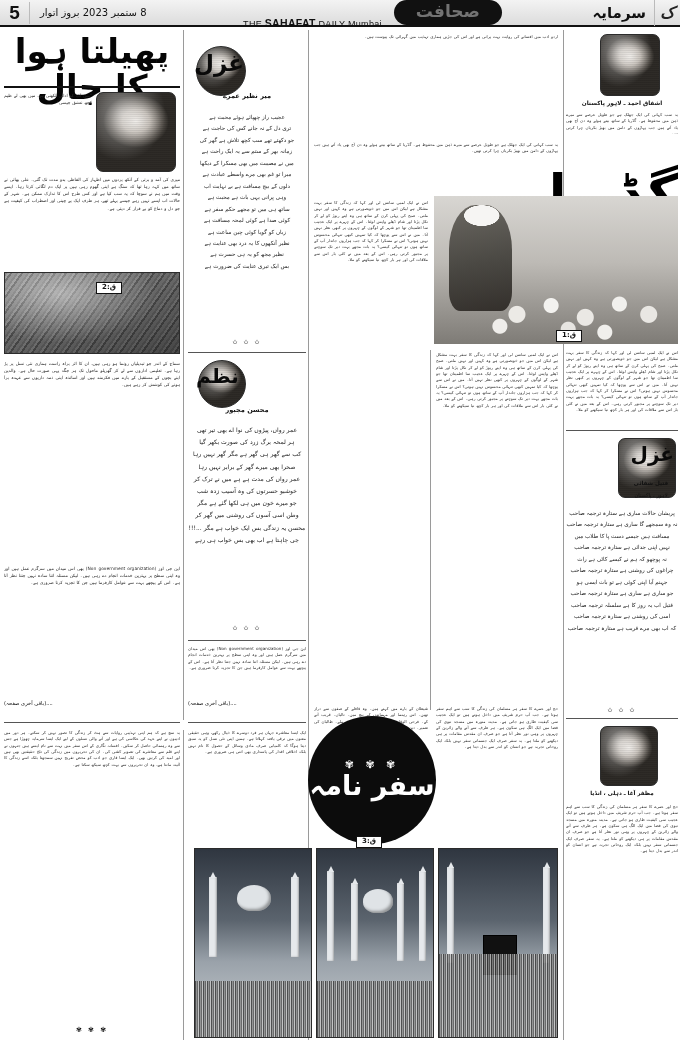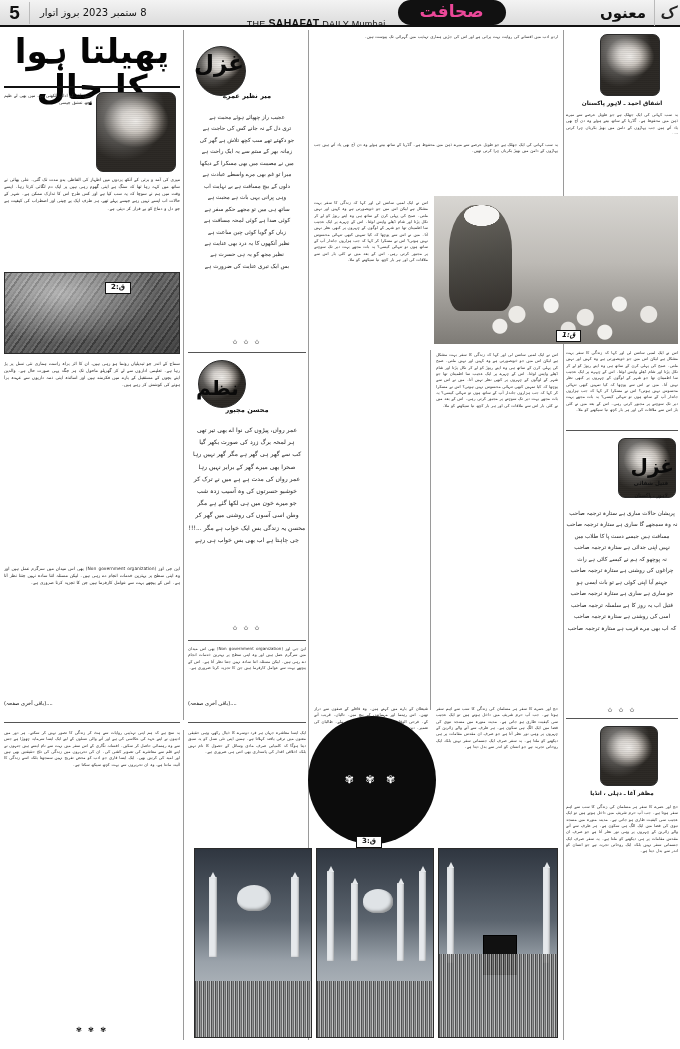--- a/index.html
+++ b/index.html
@@ -23,21 +23,21 @@
     width:26px; height:26px; display:flex; align-items:center; justify-content:center;
     font-size:16px; font-weight:bold; font-style:italic; color:#222;
     border-left:1px solid #bbb;
   }
   .mh-section {
     font-size:15px; font-weight:bold; padding:0 8px; color:#111;
     letter-spacing:.5px;
   }
   .mh-spacer { flex:1 1 auto; }
   .mh-brand-pill {
-    background:#111; color:#ec4899; border-radius:50%/50%;
+    background:#111; color:#737373; border-radius:50%/50%;
     border-radius:40px; padding:1px 22px 3px;
     font-size:17px; font-weight:bold; line-height:1.25;
     margin:0 4px;
   }
   .mh-english {
     font-family:Liberation Sans, sans-serif; direction:ltr;
     font-size:9px; letter-spacing:.3px; color:#111; padding:0 8px; white-space:nowrap;margin-top:20px;
   }
   .mh-english b { font-size:10.5px; }
   .mh-date {
@@ -90,21 +90,21 @@
   }
 
   
   .headline-main {
     font-size:34px; font-weight:bold; line-height:1.05; color:#050505;
     text-align:center; letter-spacing:-1px;
   }
   .sec-title {
     font-size:23px; font-weight:bold; color:#0a0a0a; line-height:1;
   }
-  .sec-title-sm { font-size:20px;margin-top:12px; }
+  .sec-title-sm { font-size:20px; }
 
   .verse {
     font-size:5.6px; line-height:2.05; text-align:center; color:#1d1d1d;
   }
   .verse-lg { font-size:6.1px; line-height:2.0; }
 
   
   .feature-title {
     font-size:52px; font-weight:bold; color:#000; line-height:.96; letter-spacing:-2px;
   }
@@ -175,21 +175,21 @@
 </style>
 </head>
 <body>
 
 <div class="page">
 
   <div class="masthead">
     <div class="mh-logo-box">
       <span>ک</span>
     </div>
-    <div class="mh-section">معنوں</div>
+    <div class="mh-section">سرمایہ</div>
     <div class="mh-spacer"></div>
     <div class="mh-brand-pill">صحافت</div>
     <div class="mh-english">
       <span>THE</span>
       <b>SAHAFAT</b>
       <span>DAILY Mumbai</span>
     </div>
     <div class="mh-spacer"></div>
     <div class="mh-date">8 ستمبر 2023 بروز اتوار</div>
     <div class="mh-pageno">5</div>
@@ -210,21 +210,21 @@
       <span class="glare"></span>
     </div>
 
   <div class="col txt" style="left:4px; top:92px; width:88px; height:80px;">"بس آپ کو ادائی لکھنی ہے، میں بھی لے ظیم کچھ عشق جیسی"</div>
 
   <div class="col txt" style="left:4px; top:176px; width:176px; height:92px;">میری کی آمد و برتی کے آنکھ پردوں میں اظہار کی الفاظی بدو مدت تک گئی۔ علی بھائی نے ساتھ میں کہہ رہا تھا کہ سنگ ہے اپنی گھوم رہی ہیں پر ایک دم لگائی کرتا رہا۔ ایسے وقت میں ہم نے سوچا کہ یہ سب کیا ہے اور کس طرح اس کا تدارک ممکن ہے۔ شہر کے حالات اب ایسے نہیں رہے جیسے پہلے تھے، ہر طرف ایک بے چینی اور اضطراب کی کیفیت ہے جو دل و دماغ کو بے قرار کر دیتی ہے۔</div>
 
   <div class="photo" style="position:absolute; left:4px; top:272px; width:176px; height:82px;">
     <span class="glare"></span>
   </div>
-  <div class="cap-tag" style="left:105px; top:282px;">ق:2</div>
+  <div class="cap-tag" style="left:96px; top:282px;">ق:2</div>
 
   <div class="col txt" style="left:4px; top:360px; width:176px; height:200px;">سماج کے اندر جو تبدیلیاں رونما ہو رہی ہیں، ان کا اثر براہ راست ہماری نئی نسل پر پڑ رہا ہے۔ تعلیمی اداروں سے لے کر گھریلو ماحول تک ہر جگہ یہی صورت حال ہے۔ والدین اپنے بچوں کے مستقبل کے بارے میں فکرمند ہیں اور اساتذہ اپنی ذمہ داریوں سے عہدہ برآ ہونے کی کوشش کر رہے ہیں۔</div>
 
   <div class="col txt" style="left:4px; top:565px; width:176px; height:130px;">این جی اوز (Non government organization) بھی اس میدان میں سرگرم عمل ہیں اور وہ اپنی سطح پر بہترین خدمات انجام دے رہی ہیں۔ لیکن مسئلہ اتنا سادہ نہیں جتنا نظر آتا ہے۔ اس کے پیچھے بہت سے عوامل کارفرما ہیں جن کا تجزیہ کرنا ضروری ہے۔</div>
 
   <div class="col cont-note" style="left:4px; top:700px; width:176px;">....(باقی آخری صفحہ)</div>
 
   <div class="rule-h" style="left:4px; top:722px; width:176px;"></div>
 
   <div class="col txt txt-xs" style="left:4px; top:730px; width:176px; height:290px;">یہ سچ ہے کہ ہم اپنی تہذیبی روایات سے ہٹ کر زندگی کا تصور نہیں کر سکتے۔ ہر دور میں ادیبوں نے اپنے عہد کی عکاسی کی ہے اور آنے والی نسلوں کے لیے ایک ایسا سرمایہ چھوڑا ہے جس سے وہ رہنمائی حاصل کر سکیں۔ افسانہ نگاری کے اس سفر میں بہت سے نام ایسے ہیں جنہوں نے اپنے قلم سے معاشرے کی تصویر کشی کی۔ ان کی تحریروں میں زندگی کی تلخ حقیقتیں بھی ہیں اور امید کی کرنیں بھی۔ ایک ایسا قاری جو ادب کو محض تفریح نہیں سمجھتا بلکہ اسے زندگی کا آئینہ مانتا ہے، وہ ان تحریروں سے بہت کچھ سیکھ سکتا ہے۔</div>
@@ -297,26 +297,27 @@
 
   <div class="photo portrait photo-rr" style="position:absolute; left:600px; top:34px; width:60px; height:62px;">
       <span class="glare"></span>
     </div>
   <div class="byline" style="position:absolute; left:566px; top:100px; width:112px; font-size:5.8px;">اشفاق احمد ـ لاہور پاکستان</div>
 
   <div class="col txt txt-xs" style="left:566px; top:112px; width:112px; height:22px;">یہ سب کہانی کی ایک جھلک ہے جو طویل عرصے سے میرے ذہن میں محفوظ ہے۔ گڈریا کے ساتھ بیتے ہوئے وہ دن آج بھی یاد آتے ہیں جب پہاڑوں کے دامن میں بھیڑ بکریاں چرا کرتی تھیں۔</div>
 
   <div class="col txt txt-xs" style="left:314px; top:142px; width:244px; height:56px;">یہ سب کہانی کی ایک جھلک ہے جو طویل عرصے سے میرے ذہن میں محفوظ ہے۔ گڈریا کے ساتھ بیتے ہوئے وہ دن آج بھی یاد آتے ہیں جب پہاڑوں کے دامن میں بھیڑ بکریاں چرا کرتی تھیں۔</div>
 
+  <div class="feature-title" style="position:absolute; left:566px; top:170px; width:112px; text-align:center;">گڈریا</div>
 
   <div class="sheep-photo" style="left:434px; top:196px; width:244px; height:148px;">
     <div class="sheep-bg"></div>
     <div class="shepherd"></div>
   </div>
-  <div class="cap-tag" style="left:556px; top:330px;font-style:italic;">ق:1</div>
+  <div class="cap-tag" style="left:556px; top:330px;">ق:1</div>
 
   <div class="col txt txt-xs" style="left:314px; top:200px; width:114px; height:500px;">اس نے ایک لمبی سانس لی اور کہا کہ زندگی کا سفر بہت مشکل ہے لیکن اس میں جو خوبصورتی ہے وہ کہیں اور نہیں ملتی۔ صبح کی پہلی کرن کے ساتھ ہی وہ اپنے ریوڑ کو لے کر نکل پڑتا اور شام ڈھلے واپس لوٹتا۔ اس کے چہرے پر ایک عجیب سا اطمینان تھا جو شہر کے لوگوں کے چہروں پر کبھی نظر نہیں آتا۔ میں نے اس سے پوچھا کہ کیا تمہیں کبھی تنہائی محسوس نہیں ہوتی؟ اس نے مسکرا کر کہا کہ جب ہزاروں جاندار آپ کے ساتھ ہوں تو تنہائی کیسی؟ یہ بات مجھے بہت دیر تک سوچنے پر مجبور کرتی رہی۔ اس کے بعد میں نے کئی بار اس سے ملاقات کی اور ہر بار کچھ نیا سیکھنے کو ملا۔</div>
 
   <div class="col txt txt-xs" style="left:436px; top:352px; width:122px; height:348px;">اس نے ایک لمبی سانس لی اور کہا کہ زندگی کا سفر بہت مشکل ہے لیکن اس میں جو خوبصورتی ہے وہ کہیں اور نہیں ملتی۔ صبح کی پہلی کرن کے ساتھ ہی وہ اپنے ریوڑ کو لے کر نکل پڑتا اور شام ڈھلے واپس لوٹتا۔ اس کے چہرے پر ایک عجیب سا اطمینان تھا جو شہر کے لوگوں کے چہروں پر کبھی نظر نہیں آتا۔ میں نے اس سے پوچھا کہ کیا تمہیں کبھی تنہائی محسوس نہیں ہوتی؟ اس نے مسکرا کر کہا کہ جب ہزاروں جاندار آپ کے ساتھ ہوں تو تنہائی کیسی؟ یہ بات مجھے بہت دیر تک سوچنے پر مجبور کرتی رہی۔ اس کے بعد میں نے کئی بار اس سے ملاقات کی اور ہر بار کچھ نیا سیکھنے کو ملا۔</div>
 
   <div class="col txt txt-xs" style="left:566px; top:350px; width:112px; height:76px;">اس نے ایک لمبی سانس لی اور کہا کہ زندگی کا سفر بہت مشکل ہے لیکن اس میں جو خوبصورتی ہے وہ کہیں اور نہیں ملتی۔ صبح کی پہلی کرن کے ساتھ ہی وہ اپنے ریوڑ کو لے کر نکل پڑتا اور شام ڈھلے واپس لوٹتا۔ اس کے چہرے پر ایک عجیب سا اطمینان تھا جو شہر کے لوگوں کے چہروں پر کبھی نظر نہیں آتا۔ میں نے اس سے پوچھا کہ کیا تمہیں کبھی تنہائی محسوس نہیں ہوتی؟ اس نے مسکرا کر کہا کہ جب ہزاروں جاندار آپ کے ساتھ ہوں تو تنہائی کیسی؟ یہ بات مجھے بہت دیر تک سوچنے پر مجبور کرتی رہی۔ اس کے بعد میں نے کئی بار اس سے ملاقات کی اور ہر بار کچھ نیا سیکھنے کو ملا۔</div>
 
   <div class="rule-h" style="left:566px; top:430px; width:112px;"></div>
 
   <div class="col" style="left:566px; top:434px; width:112px; height:84px;">
@@ -351,20 +352,21 @@
   <div class="byline" style="position:absolute; left:566px; top:790px; width:112px; font-size:5.6px;">مظفر آغا ـ دہلی ، انڈیا</div>
 
   <div class="col txt txt-xs" style="left:566px; top:804px; width:112px; height:222px;">حج اور عمرے کا سفر ہر مسلمان کی زندگی کا سب سے اہم سفر ہوتا ہے۔ جب آپ حرم شریف میں داخل ہوتے ہیں تو ایک عجیب سی کیفیت طاری ہو جاتی ہے۔ مدینہ منورہ میں مسجد نبوی کی فضا میں ایک الگ ہی سکون ہے۔ ہر طرف سے آنے والے زائرین کے چہروں پر وہی نور نظر آتا ہے جو صرف ان مقدس مقامات پر ہی دیکھنے کو ملتا ہے۔ یہ سفر صرف ایک جسمانی سفر نہیں بلکہ ایک روحانی تجربہ ہے جو انسان کو اندر سے بدل دیتا ہے۔</div>
 
   <div class="col txt txt-xs" style="left:436px; top:706px; width:122px; height:330px;">حج اور عمرے کا سفر ہر مسلمان کی زندگی کا سب سے اہم سفر ہوتا ہے۔ جب آپ حرم شریف میں داخل ہوتے ہیں تو ایک عجیب سی کیفیت طاری ہو جاتی ہے۔ مدینہ منورہ میں مسجد نبوی کی فضا میں ایک الگ ہی سکون ہے۔ ہر طرف سے آنے والے زائرین کے چہروں پر وہی نور نظر آتا ہے جو صرف ان مقدس مقامات پر ہی دیکھنے کو ملتا ہے۔ یہ سفر صرف ایک جسمانی سفر نہیں بلکہ ایک روحانی تجربہ ہے جو انسان کو اندر سے بدل دیتا ہے۔</div>
 
   <div class="col txt txt-xs" style="left:314px; top:706px; width:114px; height:128px;">شیطان کے بارے میں کہتے ہیں۔ وہ قافلے کے صفوں سے دراز تھیں۔ اس رہنما اور مہمانوں کے بیچ میں۔ تالیاں۔ قریب آنے کے۔ فرحی الوقات۔ اسلام کو اجاڑ، بچوں سے ملے۔ طالبان کی تعمیر۔ دین کی بے پناہ۔</div>
 
   <div class="black-circle" style="left:308px; top:716px; width:128px; height:128px;">
     <div class="bc-orn">✾ ✾ ✾</div>
+    <div class="bc-title">سفر نامہ</div>
   </div>
 
   <div class="mosque" style="position:absolute; left:194px; top:848px; width:118px; height:190px;">
     <div class="dome" style="left:42px; top:36px; width:34px; height:26px;"></div>
     <div class="minaret" style="left:14px; top:28px; width:8px; height:80px;"></div>
     <div class="minaret" style="left:96px; top:28px; width:8px; height:80px;"></div>
     <div class="crowd"></div>
   </div>
 
   <div class="mosque" style="position:absolute; left:316px; top:848px; width:118px; height:190px;">

